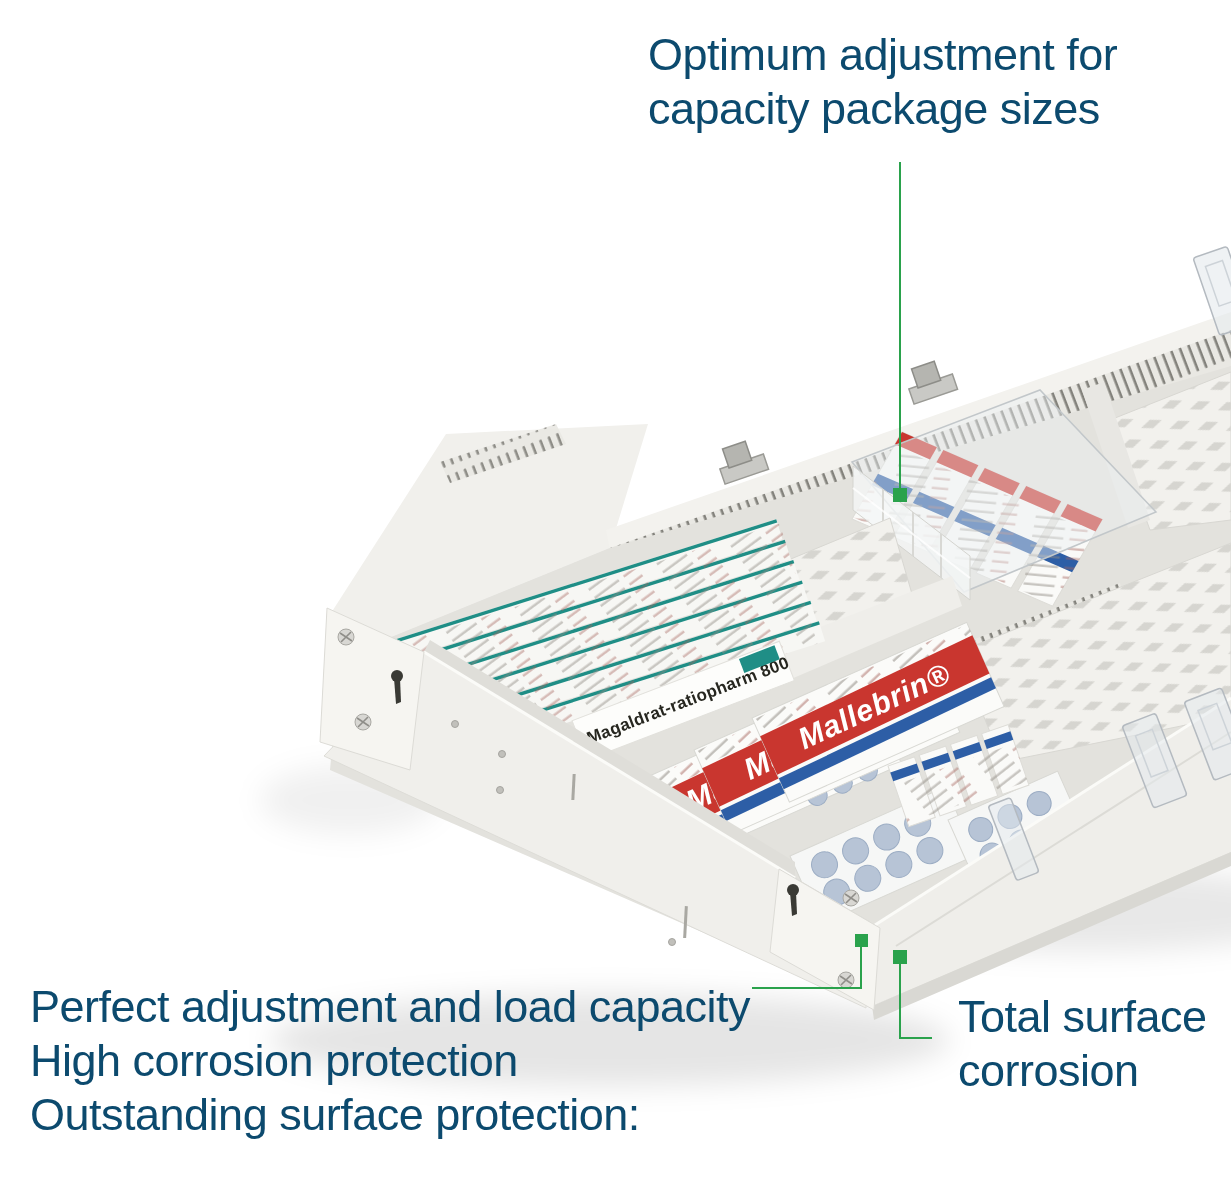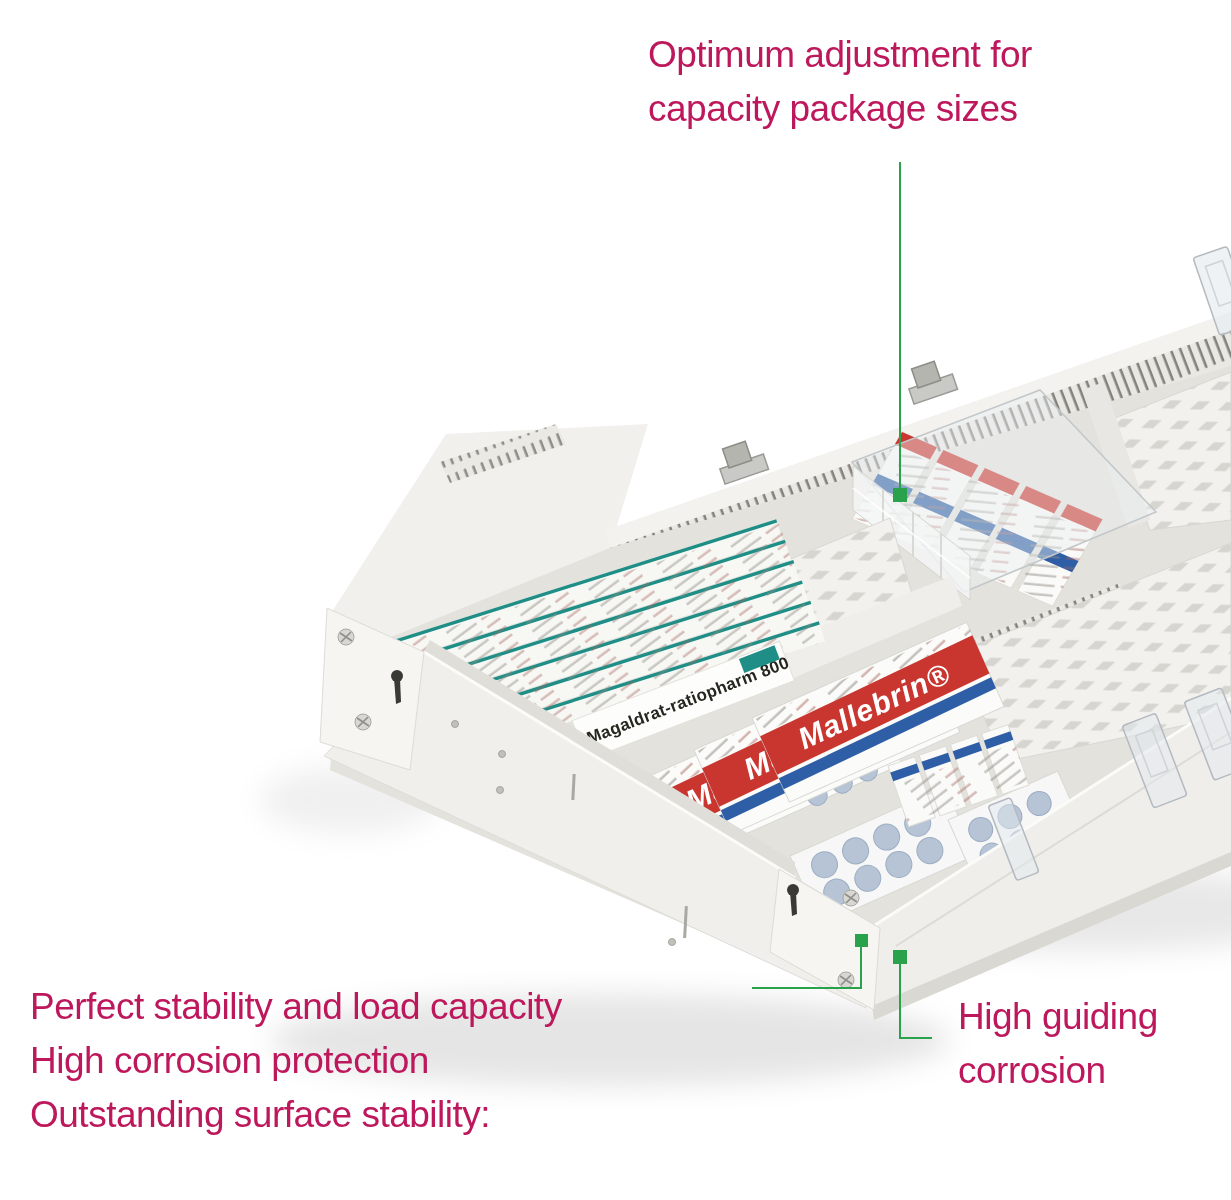--- a/index.html
+++ b/index.html
@@ -2,21 +2,21 @@
 <html><head>
 <meta charset="utf-8">
 <style>
   html,body{margin:0;padding:0;background:#ffffff;}
   .canvas{
     position:relative;width:1231px;height:1200px;background:#ffffff;
     overflow:hidden;font-family:"Liberation Sans",sans-serif;
   }
   .photo-svg{position:absolute;left:0;top:0;}
   .ann{
-    position:absolute;color:#be185d;font-size:37px;line-height:54px;
+    position:absolute;color:#0c4a6e;font-size:45px;line-height:54px;
     letter-spacing:-0.5px;white-space:nowrap;
   }
   .ann-top{left:648px;top:28px;}
   .ann-bl{left:30px;top:980px;}
   .ann-br{left:958px;top:990px;}
   .mag-text{font:700 17px "Liberation Sans",sans-serif;fill:#26261f;letter-spacing:.3px;}
   .mal-text{font:italic 700 30px "Liberation Sans",sans-serif;fill:#ffffff;letter-spacing:1px;}
 </style>
 </head>
 <body>
@@ -286,23 +286,23 @@
     <rect x="893" y="950" width="14" height="14" fill="#2aa24c"></rect>
   </g>
 </svg>
 
 <div class="ann ann-top">
   <div>Optimum adjustment for</div>
   <div>capacity package sizes</div>
 </div>
 
 <div class="ann ann-bl">
-  <div>Perfect stability and load capacity</div>
+  <div>Perfect adjustment and load capacity</div>
   <div>High corrosion protection</div>
-  <div>Outstanding surface stability:</div>
+  <div>Outstanding surface protection:</div>
 </div>
 
 <div class="ann ann-br">
-  <div>High guiding</div>
+  <div>Total surface</div>
   <div>corrosion</div>
 </div>
 
 </div>
 
 </body></html>

